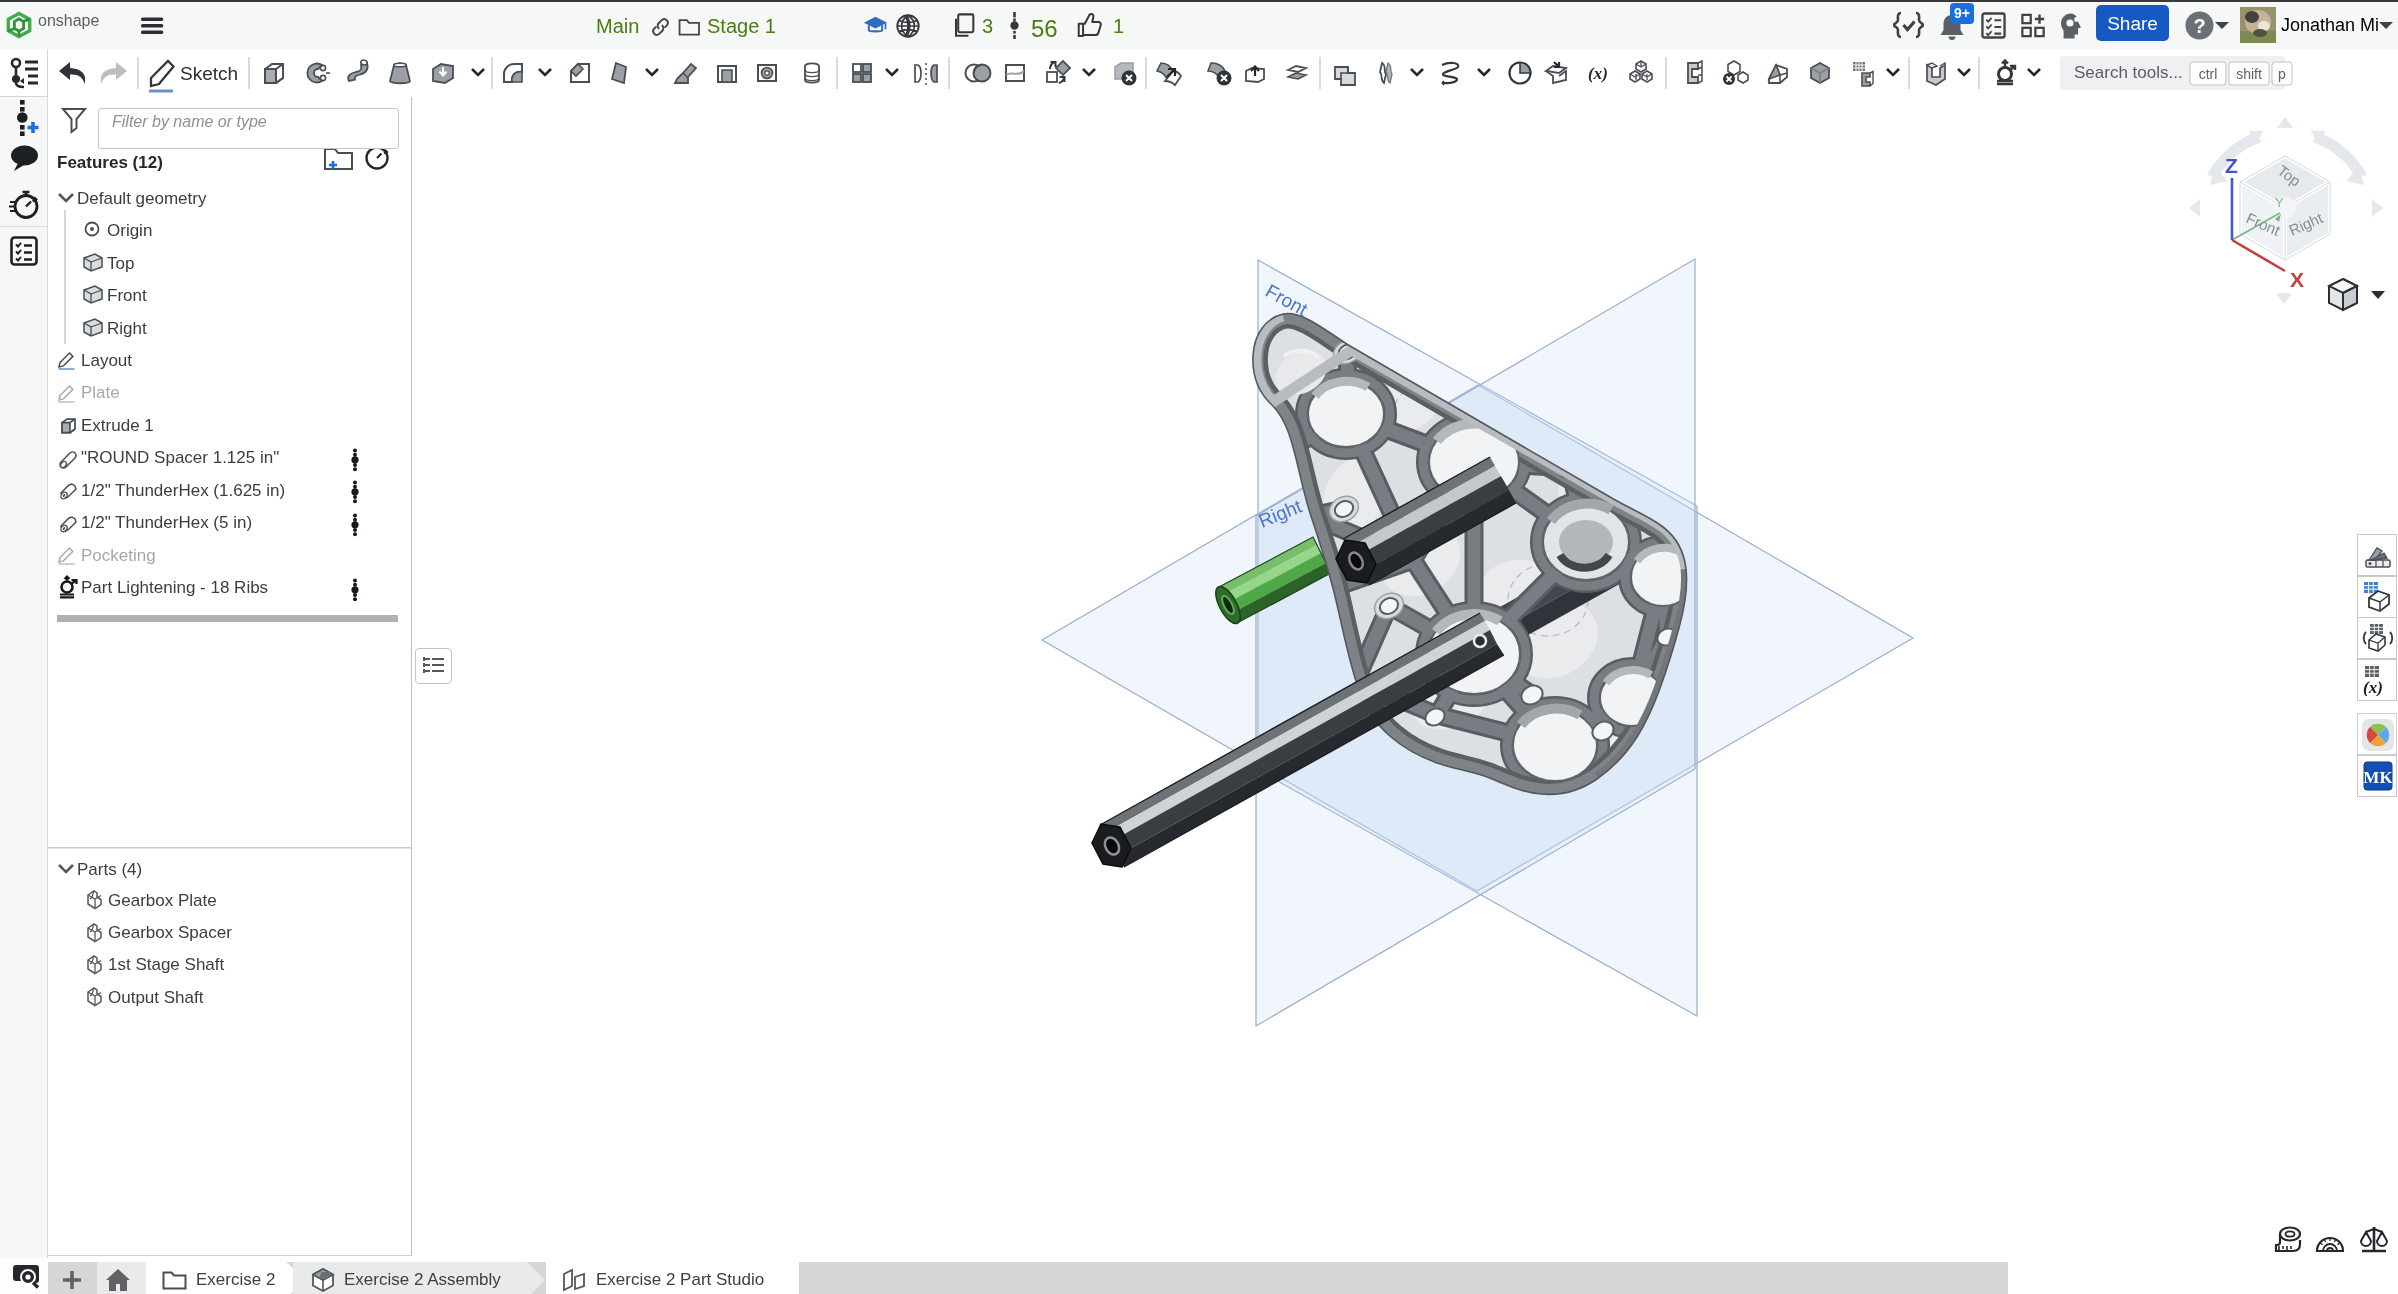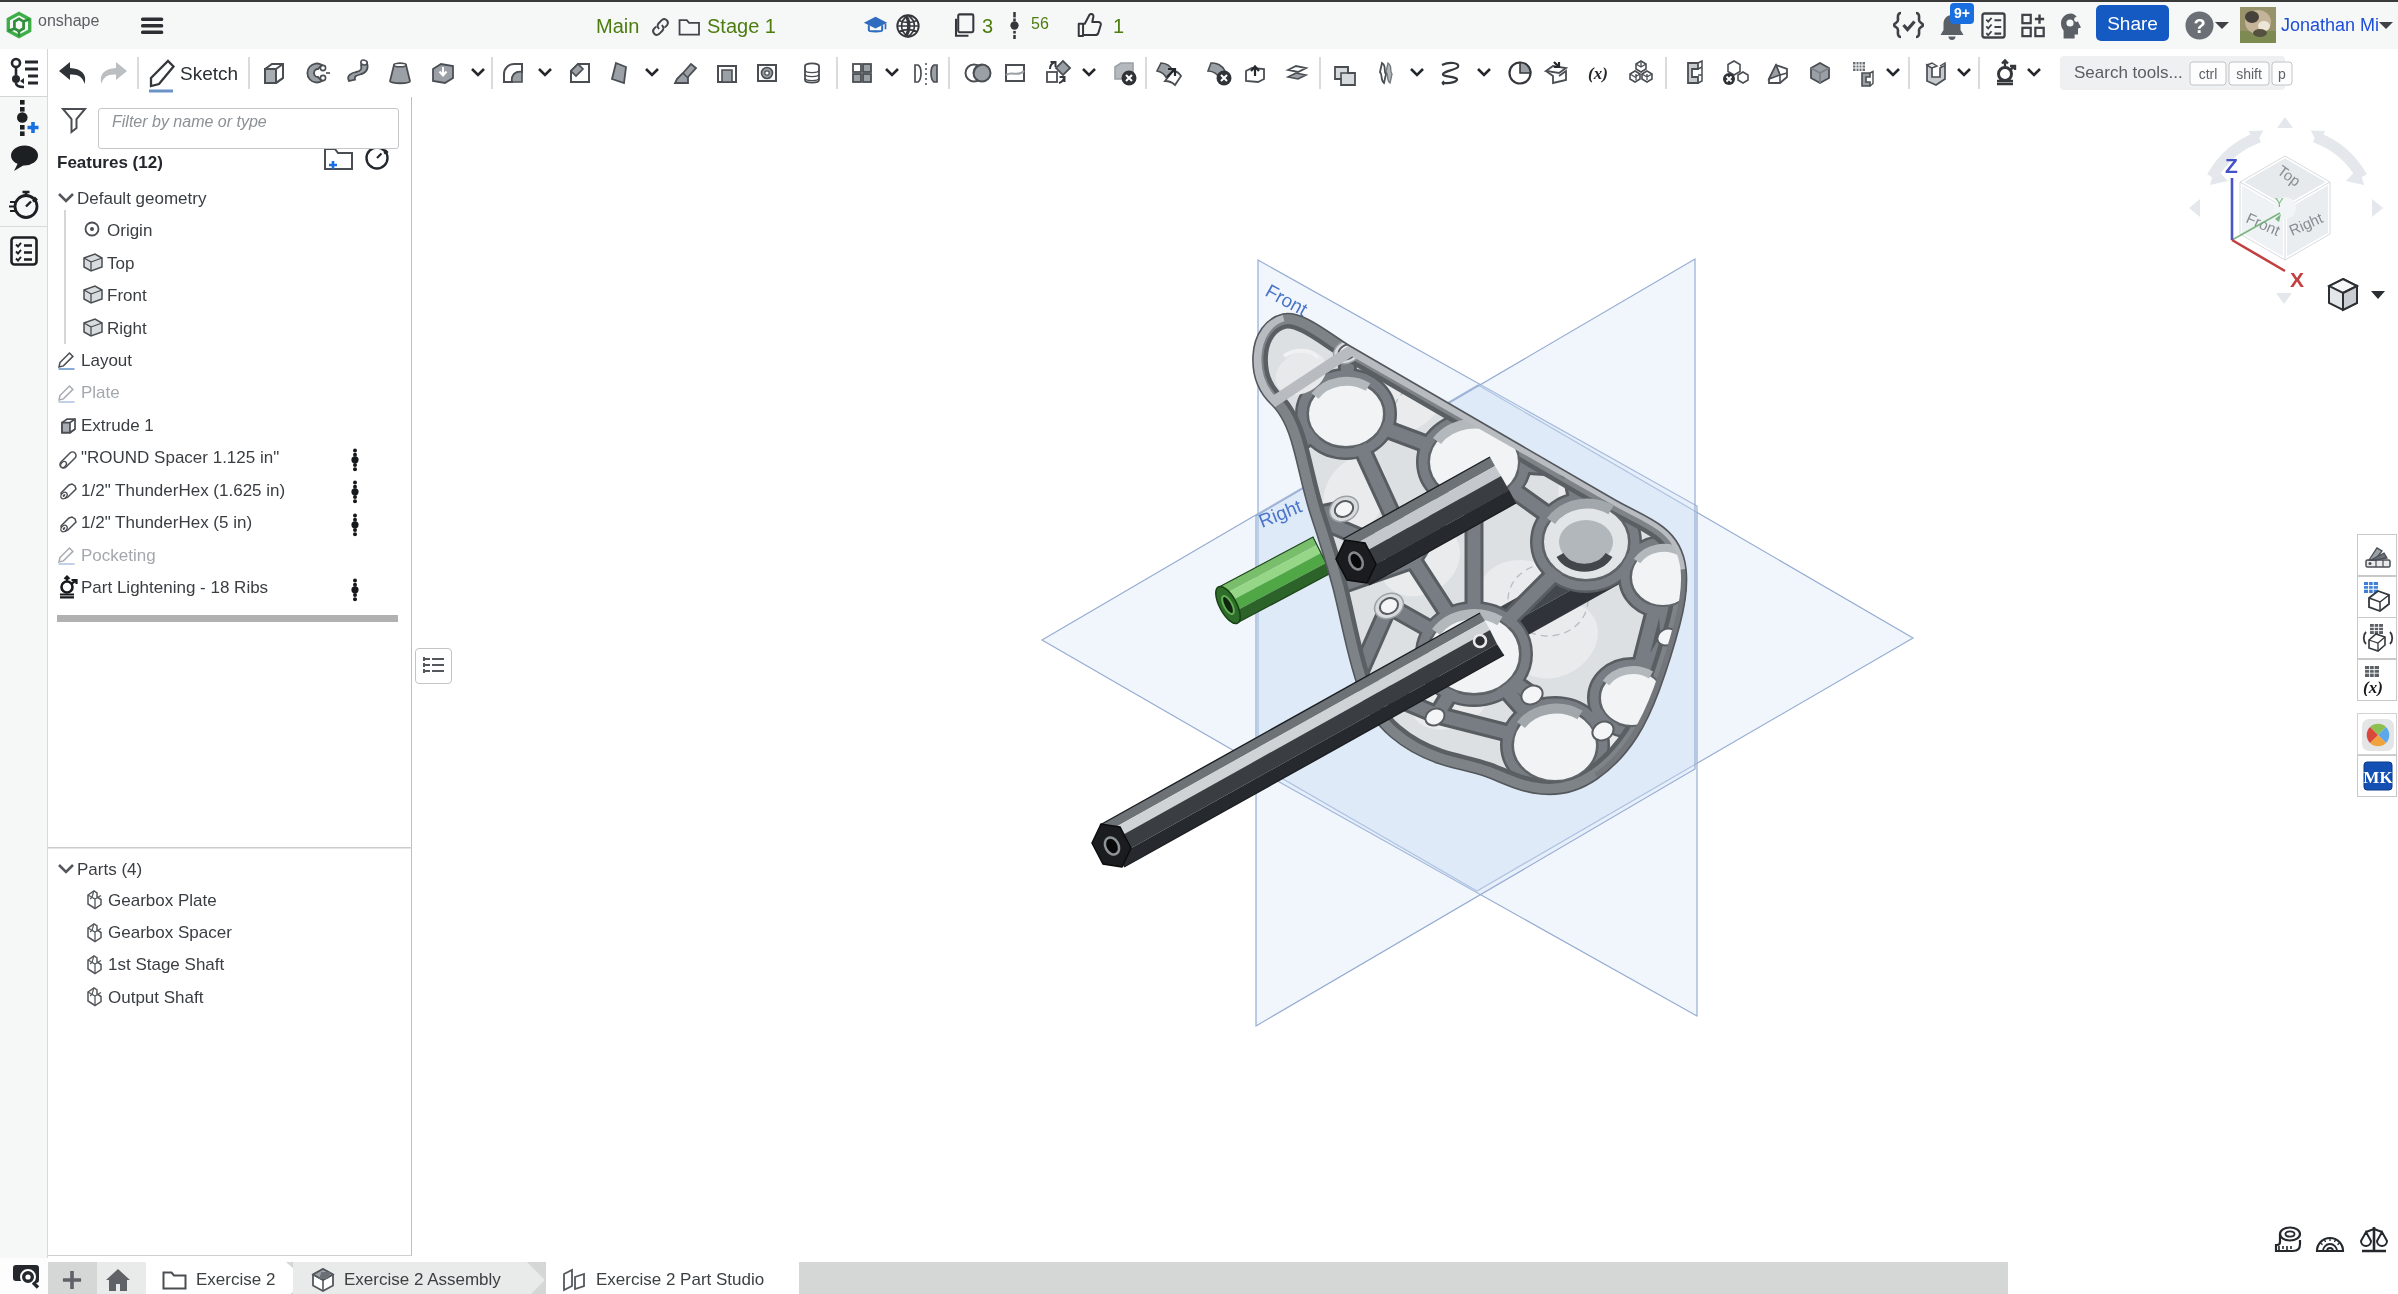--- a/index.html
+++ b/index.html
@@ -81,21 +81,21 @@
   </svg>
   <div class="tsub" style="left:982px;font-size:20px;">3</div>
 
   <svg class="abs" style="left:1008px;top:12px" width="13" height="27" viewBox="0 0 14 30">
     <circle cx="7" cy="15" r="4.6" fill="#34383c"></circle>
     <rect x="5.6" y="0" width="2.8" height="6" fill="#34383c"></rect>
     <rect x="5.6" y="7.2" width="2.8" height="3" fill="#34383c"></rect>
     <rect x="5.6" y="21" width="2.8" height="3" fill="#34383c"></rect>
     <rect x="5.6" y="25.5" width="2.8" height="4.5" fill="#34383c"></rect>
   </svg>
-  <div class="tsub" style="left:1031px;font-size:16px;">56</div>
+  <div class="tsub" style="left:1031px;font-size:24px;">56</div>
 
   <svg class="abs" style="left:1077px;top:13px" width="26" height="25" viewBox="0 0 30 28">
     <path d="M2 12 h5 v14 h-5 z M7 25 h14 c2 0 3.4 -1.2 3.8 -3 l2.6 -8.5 c0.5 -2 -0.8 -3.5 -2.8 -3.5 h-7 l1.3 -6 c0.4 -2 -0.8 -3.3 -2.5 -3.3 c-1 0 -1.8 0.4 -2.3 1.4 L9 12 H7" fill="none" stroke="#34383c" stroke-width="2.3" stroke-linejoin="round"></path>
   </svg>
   <div class="tsub" style="left:1113px;font-size:20px;">1</div>
 
   <svg class="abs" style="left:1893px;top:11px" width="31" height="28" viewBox="0 0 31 28">
     <path d="M8 2 c-4 0 -3 5 -3 7 c0 3 -4 3 -4 5 c0 2 4 2 4 5 c0 2 -1 7 3 7" fill="none" stroke="#3e4247" stroke-width="2.6"></path>
     <path d="M23 2 c4 0 3 5 3 7 c0 3 4 3 4 5 c0 2 -4 2 -4 5 c0 2 1 7 -3 7" fill="none" stroke="#3e4247" stroke-width="2.6"></path>
     <path d="M10.5 14 l4 4.5 l7 -8" fill="none" stroke="#3e4247" stroke-width="3.2"></path>
@@ -137,21 +137,21 @@
   </svg>
 
   <svg class="abs" style="left:2240px;top:7px" width="36" height="36" viewBox="0 0 36 36">
     <rect width="36" height="36" fill="#97926a"></rect>
     <rect y="24" width="36" height="12" fill="#7d8a52"></rect>
     <ellipse cx="18" cy="15" rx="13" ry="12" fill="#c3b49a"></ellipse>
     <ellipse cx="12" cy="10" rx="7" ry="6" fill="#46413a"></ellipse>
     <ellipse cx="24" cy="19" rx="6" ry="5" fill="#ece5d8"></ellipse>
     <ellipse cx="20" cy="26" rx="7" ry="4" fill="#55503f"></ellipse>
   </svg>
-  <div class="abs" style="left:2281px;top:15px;font-size:18px;color:#1d4ed8;white-space:nowrap;">Jonathan Mi</div>
+  <div class="abs" style="left:2281px;top:15px;font-size:18px;color:#000000;white-space:nowrap;">Jonathan Mi</div>
   <svg class="abs" style="left:2377px;top:20px" width="18" height="12" viewBox="0 0 18 12">
     <path d="M2 2 l7 7 l7 -7 z" fill="#3e4247"></path>
   </svg>
 </div>
 <div id="toolbar">
 <svg width="2398" height="48" viewBox="0 0 2398 48">
 <defs>
   <g id="i-cube">
           <path d="M7 12 l7 -5 h11 v14 l-7 5 H7 z" fill="#fff" stroke="#4a4e53" stroke-width="2"></path>
           <path d="M7 12 h11 v14 H7 z" fill="#a8adb2" stroke="#4a4e53" stroke-width="2"></path>

